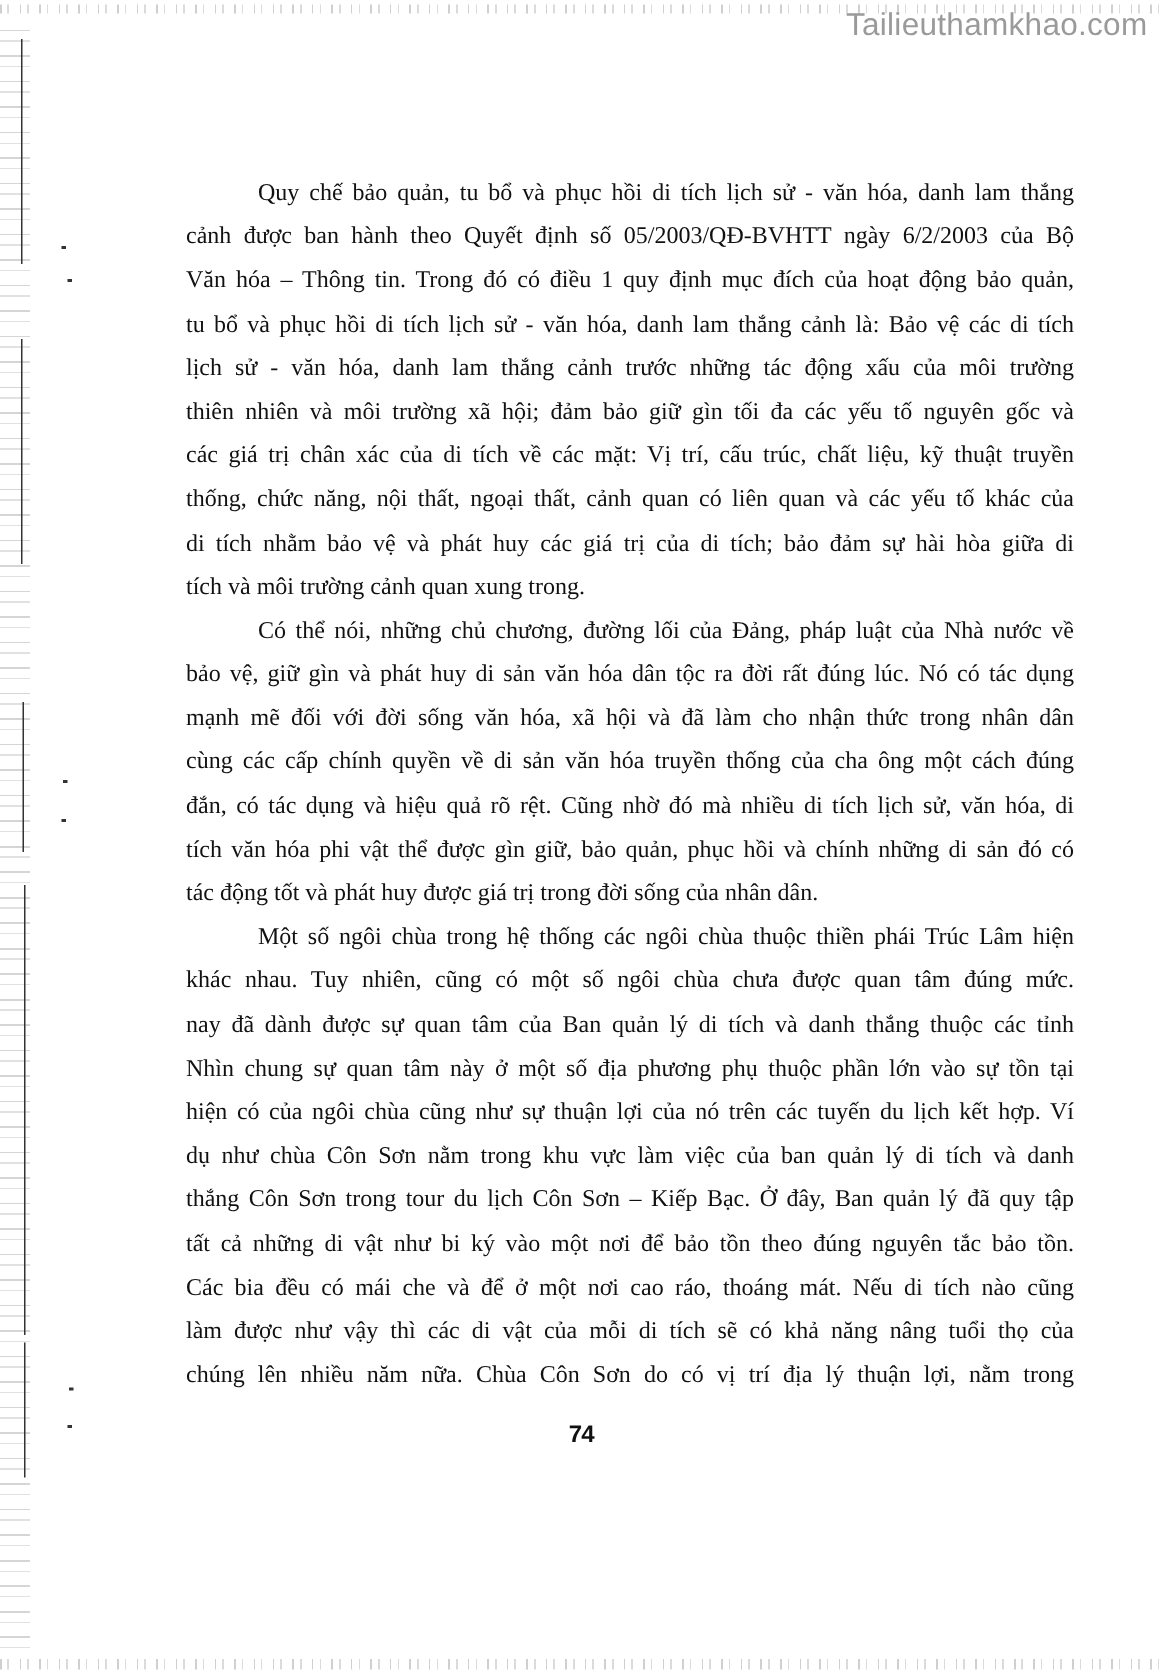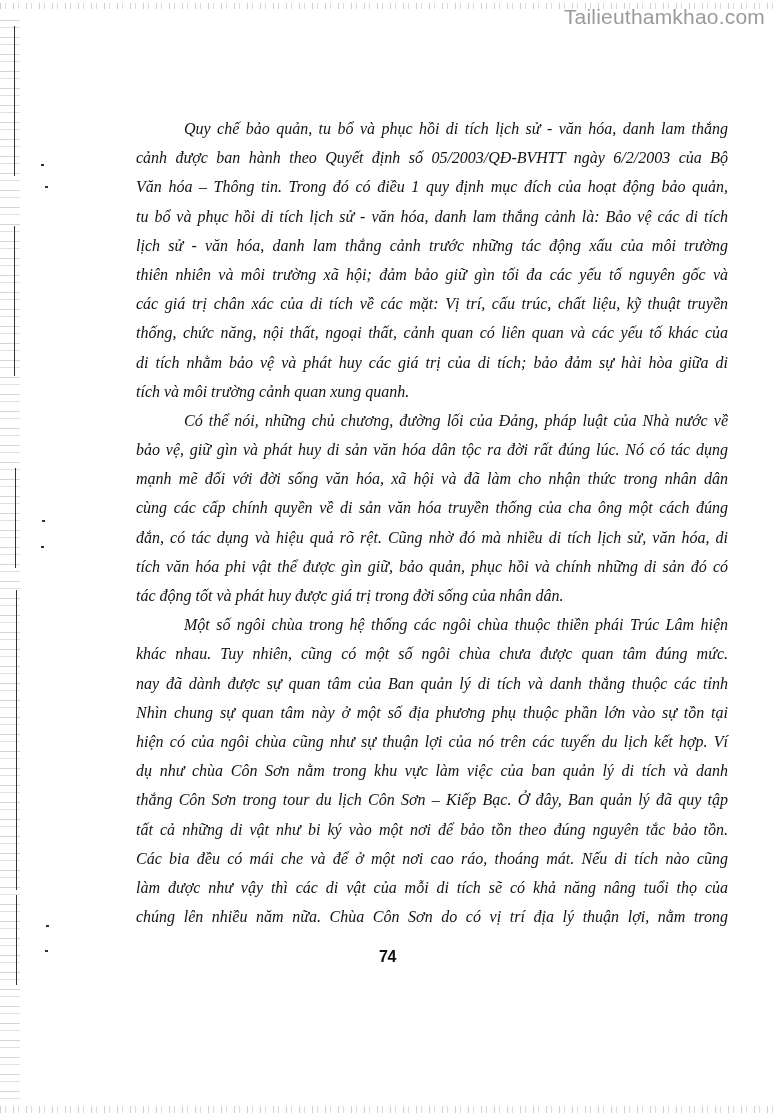--- a/index.html
+++ b/index.html
@@ -23,21 +23,21 @@
       background-image: repeating-linear-gradient(180deg, #888 0 1px, transparent 1px 7px, #aaa 7px 8px, transparent 8px 17px);
       opacity: 0.35;
     }
     .vline { position: absolute; width: 1px; background: #333; }
     .watermark {
       position: absolute; top: 5px; right: 10px;
       font-family: "Liberation Sans", "DejaVu Sans", sans-serif;
       font-size: 21px; color: #9a9a9a; letter-spacing: 0.2px;
     }
     .page {
-      position: absolute; left: 136px; top: 114px; width: 592px; font-style: italic;
+      position: absolute; left: 124px; top: 114px; width: 592px;
     }
     .line {
       height: 29.2px; line-height: 29.2px;
       font-size: 16px; white-space: nowrap;
       text-align: justify; text-align-last: justify;
     }
     .line.last { text-align-last: left; }
     .indent { padding-left: 48px; }
     .heading { font-weight: bold; padding-left: 28px; text-align-last: left; }
     .page-number {
@@ -73,21 +73,21 @@
   <div>
     <div class="line indent">Quy chế bảo quản, tu bổ và phục hồi di tích lịch sử - văn hóa, danh lam thắng</div>
     <div class="line">cảnh được ban hành theo Quyết định số 05/2003/QĐ-BVHTT ngày 6/2/2003 của Bộ</div>
     <div class="line">Văn hóa – Thông tin. Trong đó có điều 1 quy định mục đích của hoạt động bảo quản,</div>
     <div class="line">tu bổ và phục hồi di tích lịch sử - văn hóa, danh lam thắng cảnh là: Bảo vệ các di tích</div>
     <div class="line">lịch sử - văn hóa, danh lam thắng cảnh trước những tác động xấu của môi trường</div>
     <div class="line">thiên nhiên và môi trường xã hội; đảm bảo giữ gìn tối đa các yếu tố nguyên gốc và</div>
     <div class="line">các giá trị chân xác của di tích về các mặt: Vị trí, cấu trúc, chất liệu, kỹ thuật truyền</div>
     <div class="line">thống, chức năng, nội thất, ngoại thất, cảnh quan có liên quan và các yếu tố khác của</div>
     <div class="line">di tích nhằm bảo vệ và phát huy các giá trị của di tích; bảo đảm sự hài hòa giữa di</div>
-    <div class="line last">tích và môi trường cảnh quan xung quanh.</div>
+    <div class="line last">tích và môi trường cảnh quan xung trong.</div>
   </div>
   <div>
     <div class="line indent">Có thể nói, những chủ chương, đường lối của Đảng, pháp luật của Nhà nước về</div>
     <div class="line">bảo vệ, giữ gìn và phát huy di sản văn hóa dân tộc ra đời rất đúng lúc. Nó có tác dụng</div>
     <div class="line">mạnh mẽ đối với đời sống văn hóa, xã hội và đã làm cho nhận thức trong nhân dân</div>
     <div class="line">cùng các cấp chính quyền về di sản văn hóa truyền thống của cha ông một cách đúng</div>
     <div class="line">đắn, có tác dụng và hiệu quả rõ rệt. Cũng nhờ đó mà nhiều di tích lịch sử, văn hóa, di</div>
     <div class="line">tích văn hóa phi vật thể được gìn giữ, bảo quản, phục hồi và chính những di sản đó có</div>
     <div class="line last">tác động tốt và phát huy được giá trị trong đời sống của nhân dân.</div>
   </div>

